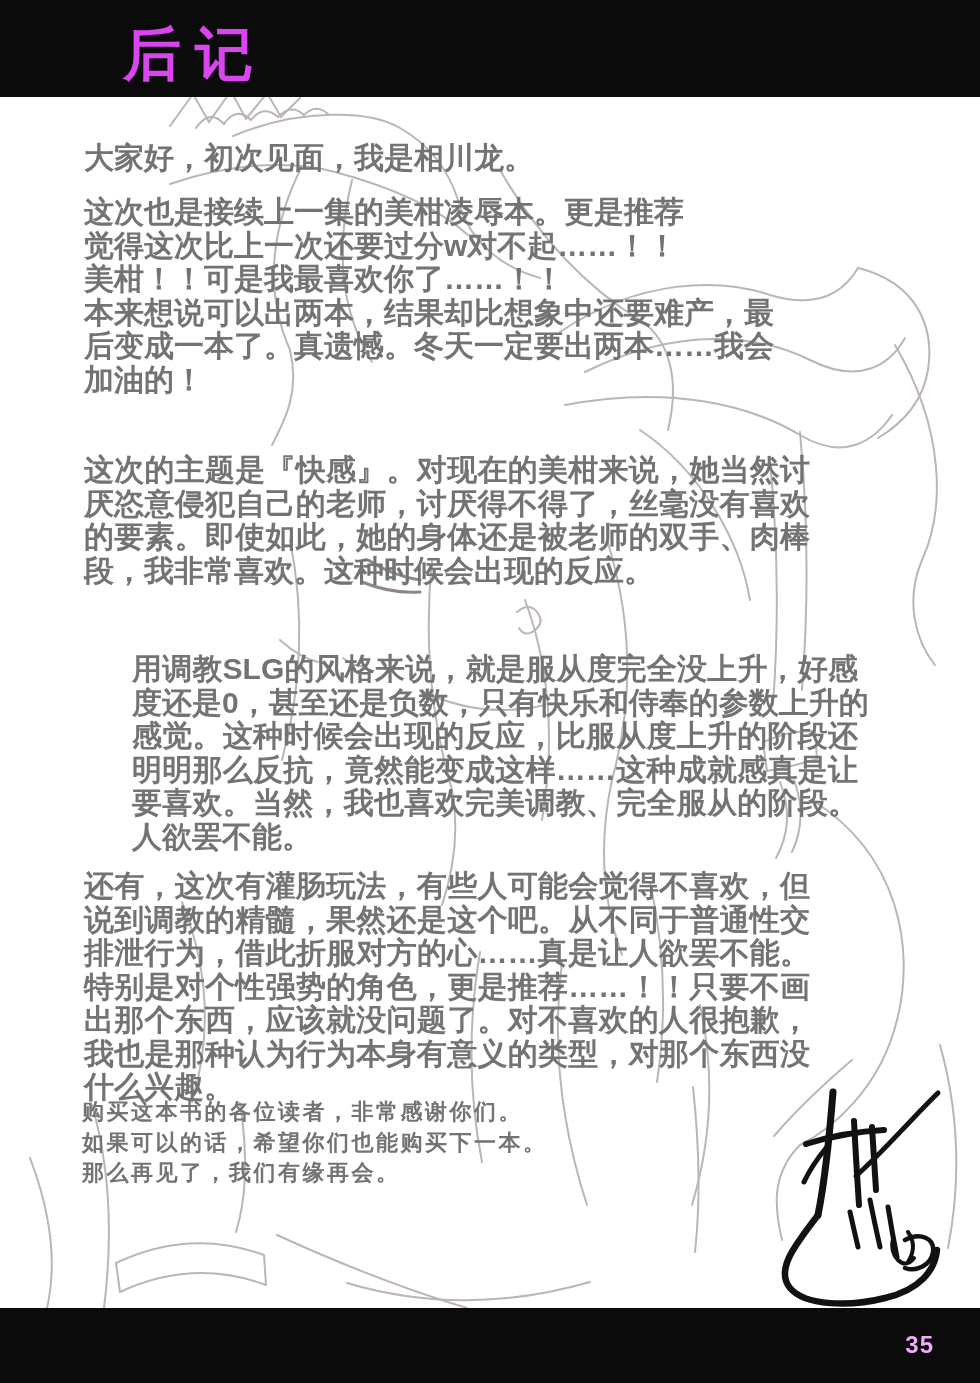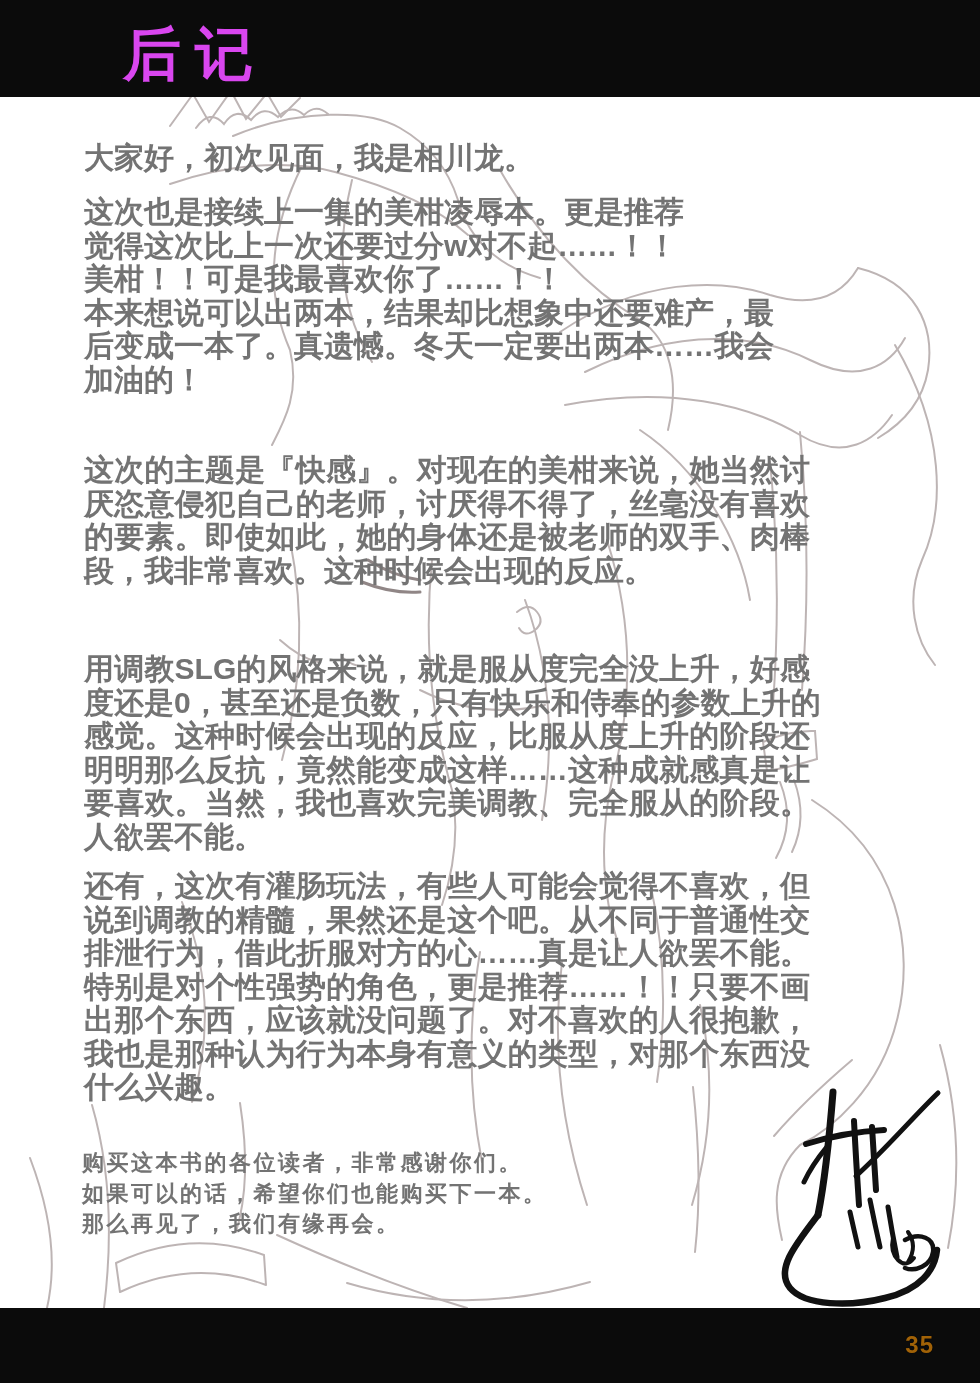--- a/index.html
+++ b/index.html
@@ -10,39 +10,39 @@
   
   .sketch{position:absolute;left:0;top:0;width:980px;height:1383px;}
   
   .topbar{position:absolute;left:0;top:0;width:980px;height:97px;background:#0b0b0b;}
   .title{
     position:absolute;left:123px;top:24px;color:#d946ef;
     font-size:58px;font-weight:700;letter-spacing:14px;line-height:1.05;white-space:nowrap;
   }
   .botbar{position:absolute;left:0;top:1308px;width:980px;height:75px;background:#0b0b0b;}
   .pagenum{
-    position:absolute;right:46px;top:23px;color:#a16207;
+    position:absolute;right:46px;top:23px;color:#f0abfc;
     font-size:24px;font-weight:700;letter-spacing:1px;
     text-shadow:0 0 1px #000;
   }
   
   .para{
     position:absolute;left:84px;width:726px;color:#737373;
     font-size:30px;line-height:33.5px;font-weight:600;
   }
   .tline{white-space:nowrap;}
   .justify .tline:not(:last-child){
     text-align:justify;text-align-last:justify;text-justify:inter-character;
   }
   .p1{top:141px;}
   .p2{top:195px;}
   .p3{top:425px;margin-top:28px;}
-  .p4{top:652px;}
+  .p4{top:652px;margin-left:48px;}
   .p5{top:869px;}
-  .p6{top:1148px;left:82px;font-size:22px;line-height:30.5px;letter-spacing:2.5px;font-weight:600;}
+  .p6{top:1097px;left:82px;font-size:22px;line-height:30.5px;letter-spacing:2.5px;font-weight:600;}
   
   .signature{position:absolute;left:730px;top:1070px;width:250px;height:250px;}
 </style>
 </head>
 <body>
 
 <div class="page">
 
   <svg class="sketch" viewBox="0 0 980 1383" fill="none" stroke="#b2a8a8" stroke-width="2" stroke-linecap="round" opacity="0.85">
 

